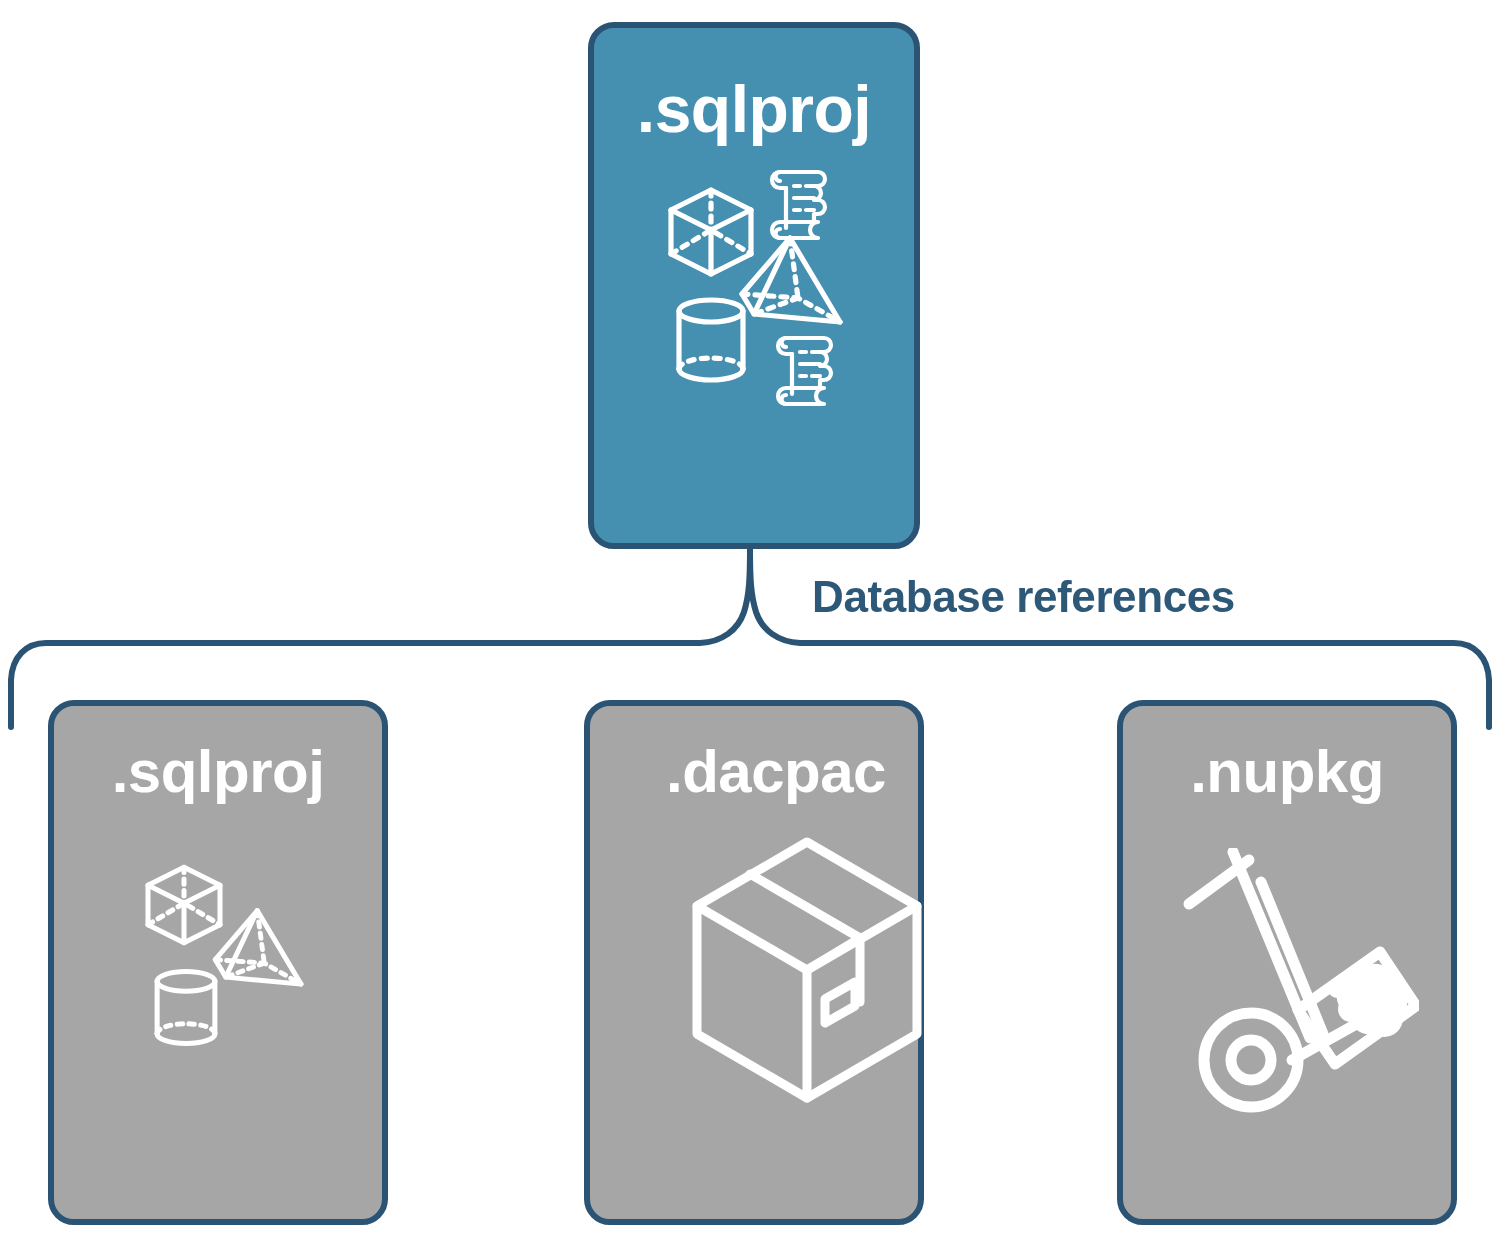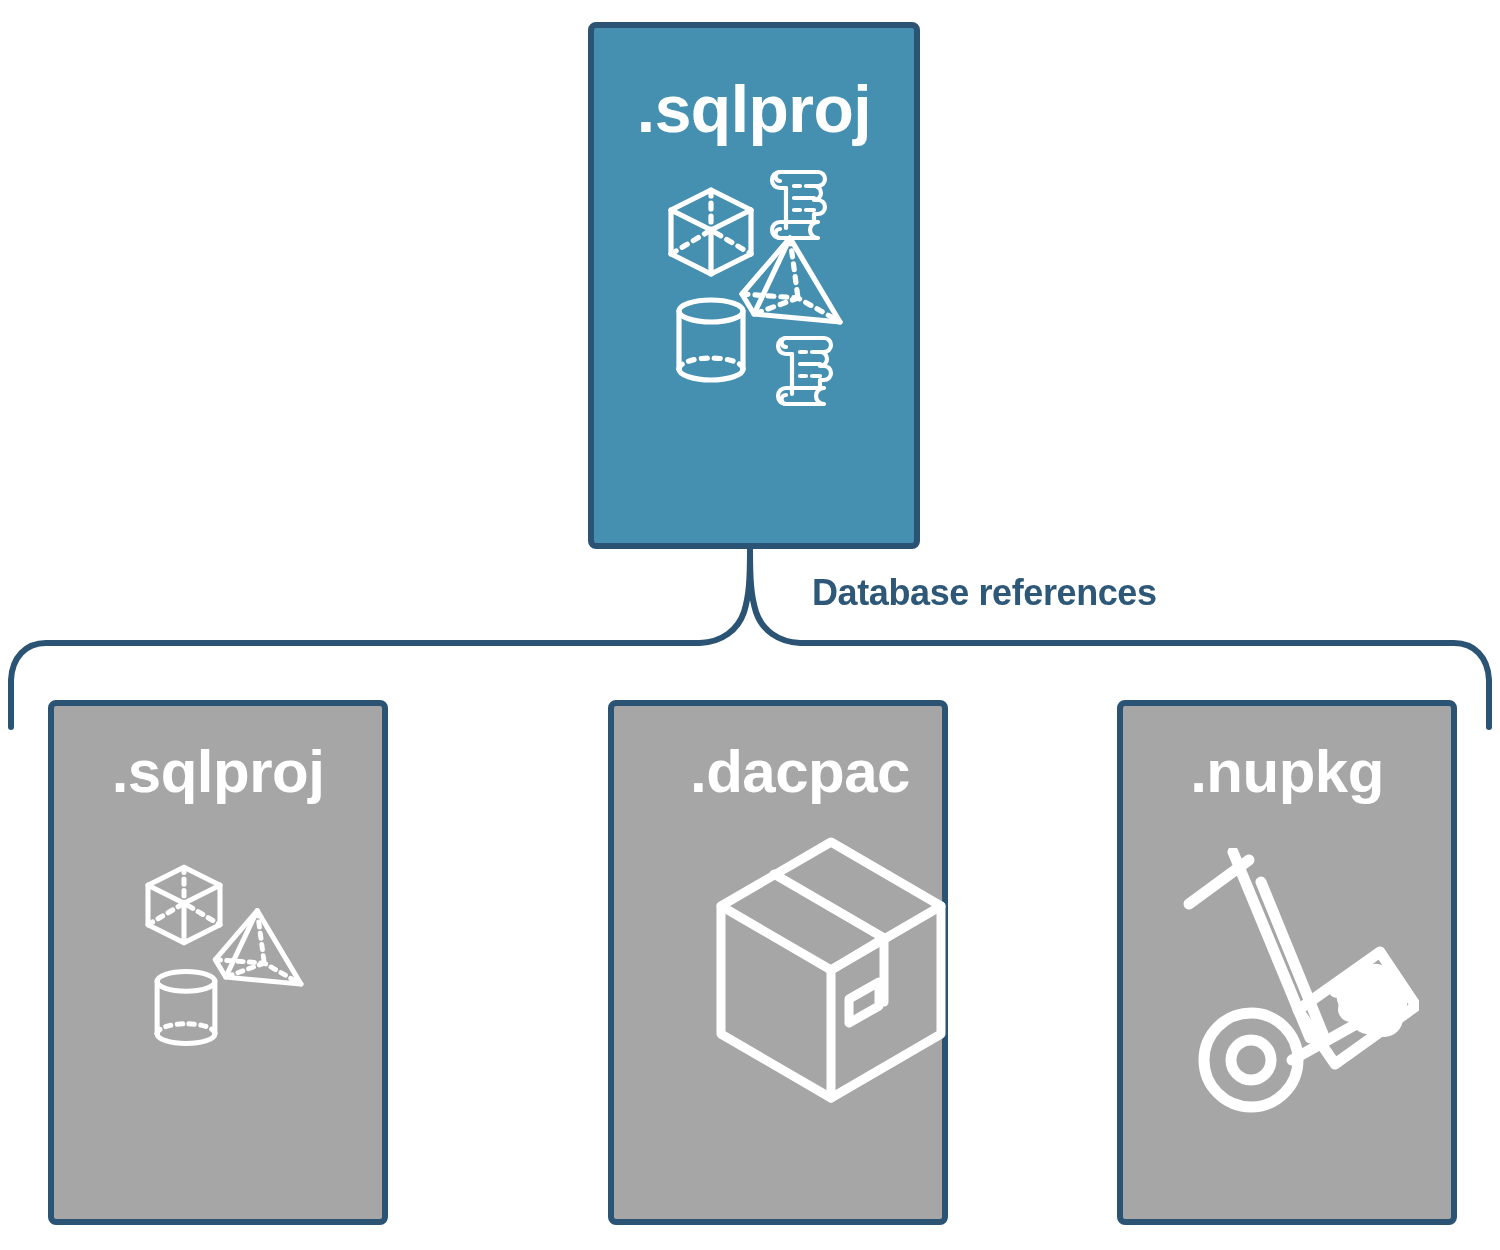--- a/index.html
+++ b/index.html
@@ -17,21 +17,21 @@
   #stage {
     position: absolute;
     left: 0;
     top: 0;
     width: 1500px;
     height: 1250px;
   }
   .card {
     position: absolute;
     box-sizing: border-box;
-    border-radius: 8px;
+    border-radius: 26px;
     border: 6px solid #2a5374;
     display: flex;
     flex-direction: column;
     align-items: center;
   }
   .card-title {
     font-weight: bold;
     color: #ffffff;
     letter-spacing: -0.5px;
     line-height: 1;
@@ -53,41 +53,41 @@
   .card-ref {
     top: 700px;
     height: 525px;
     background: #a6a6a6;
   }
   .card-ref .card-title {
     font-size: 60px;
     margin-top: 36px;
   }
   #card-sqlproj { left: 48px;   width: 340px; }
-  #card-dacpac  { left: 608px;  width: 340px; padding-left: 44px; }
+  #card-dacpac  { left: 584px;  width: 340px; padding-left: 44px; }
   #card-nupkg   { left: 1117px; width: 340px; justify-content: space-between; }
 
   .icon-area {
     position: relative;
     width: 100%;
     flex: 1 1 auto;
   }
   .icon-area svg { position: absolute; display: block; }
 
   #brace-layer {
     position: absolute;
     left: 0; top: 0;
     width: 1500px; height: 1250px;
     pointer-events: none;
   }
   #brace-label {
     position: absolute;
     left: 812px;
     top: 575px;
-    font-size: 36px;
+    font-size: 44px;
     font-weight: bold;
     color: #2e5877;
     letter-spacing: -0.4px;
     white-space: nowrap;
     line-height: 1;
   }
 </style>
 </head>
 <body>
 

